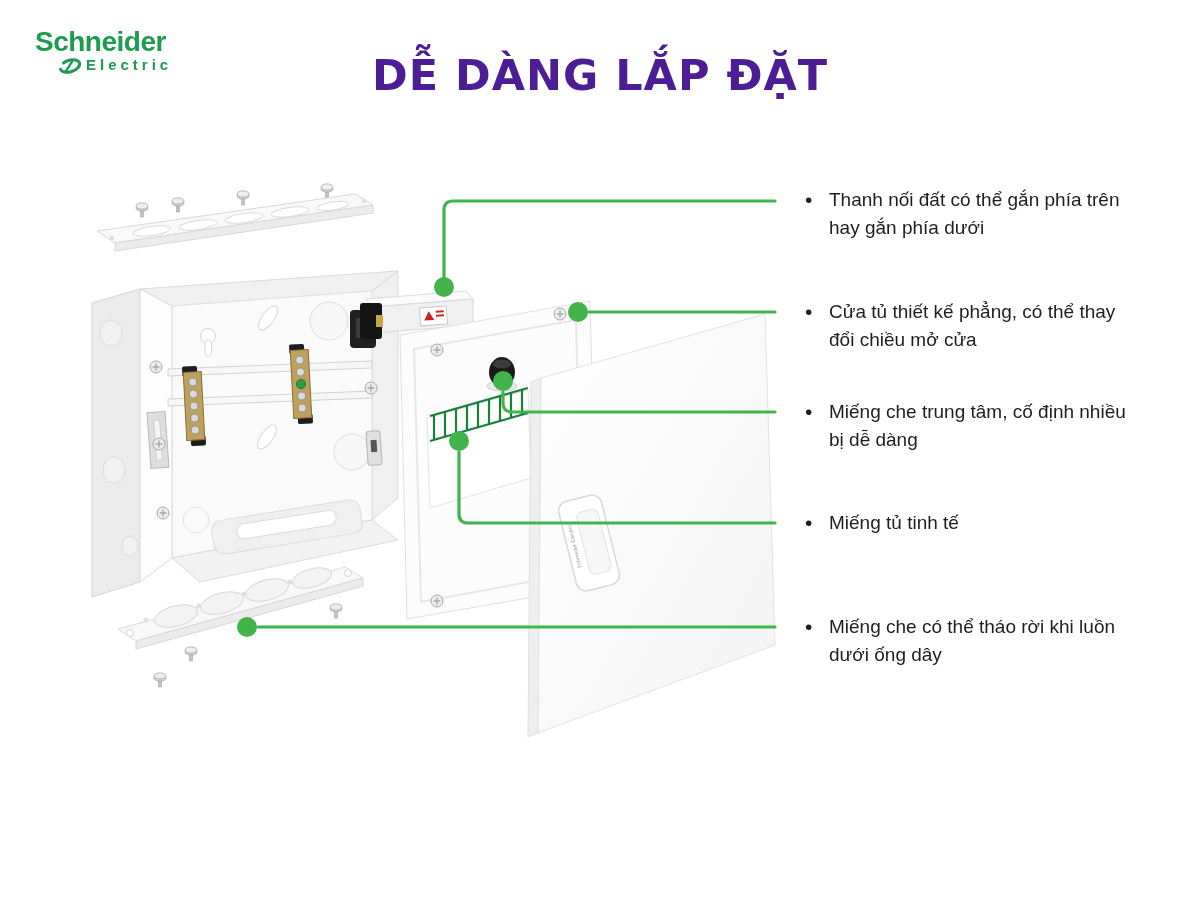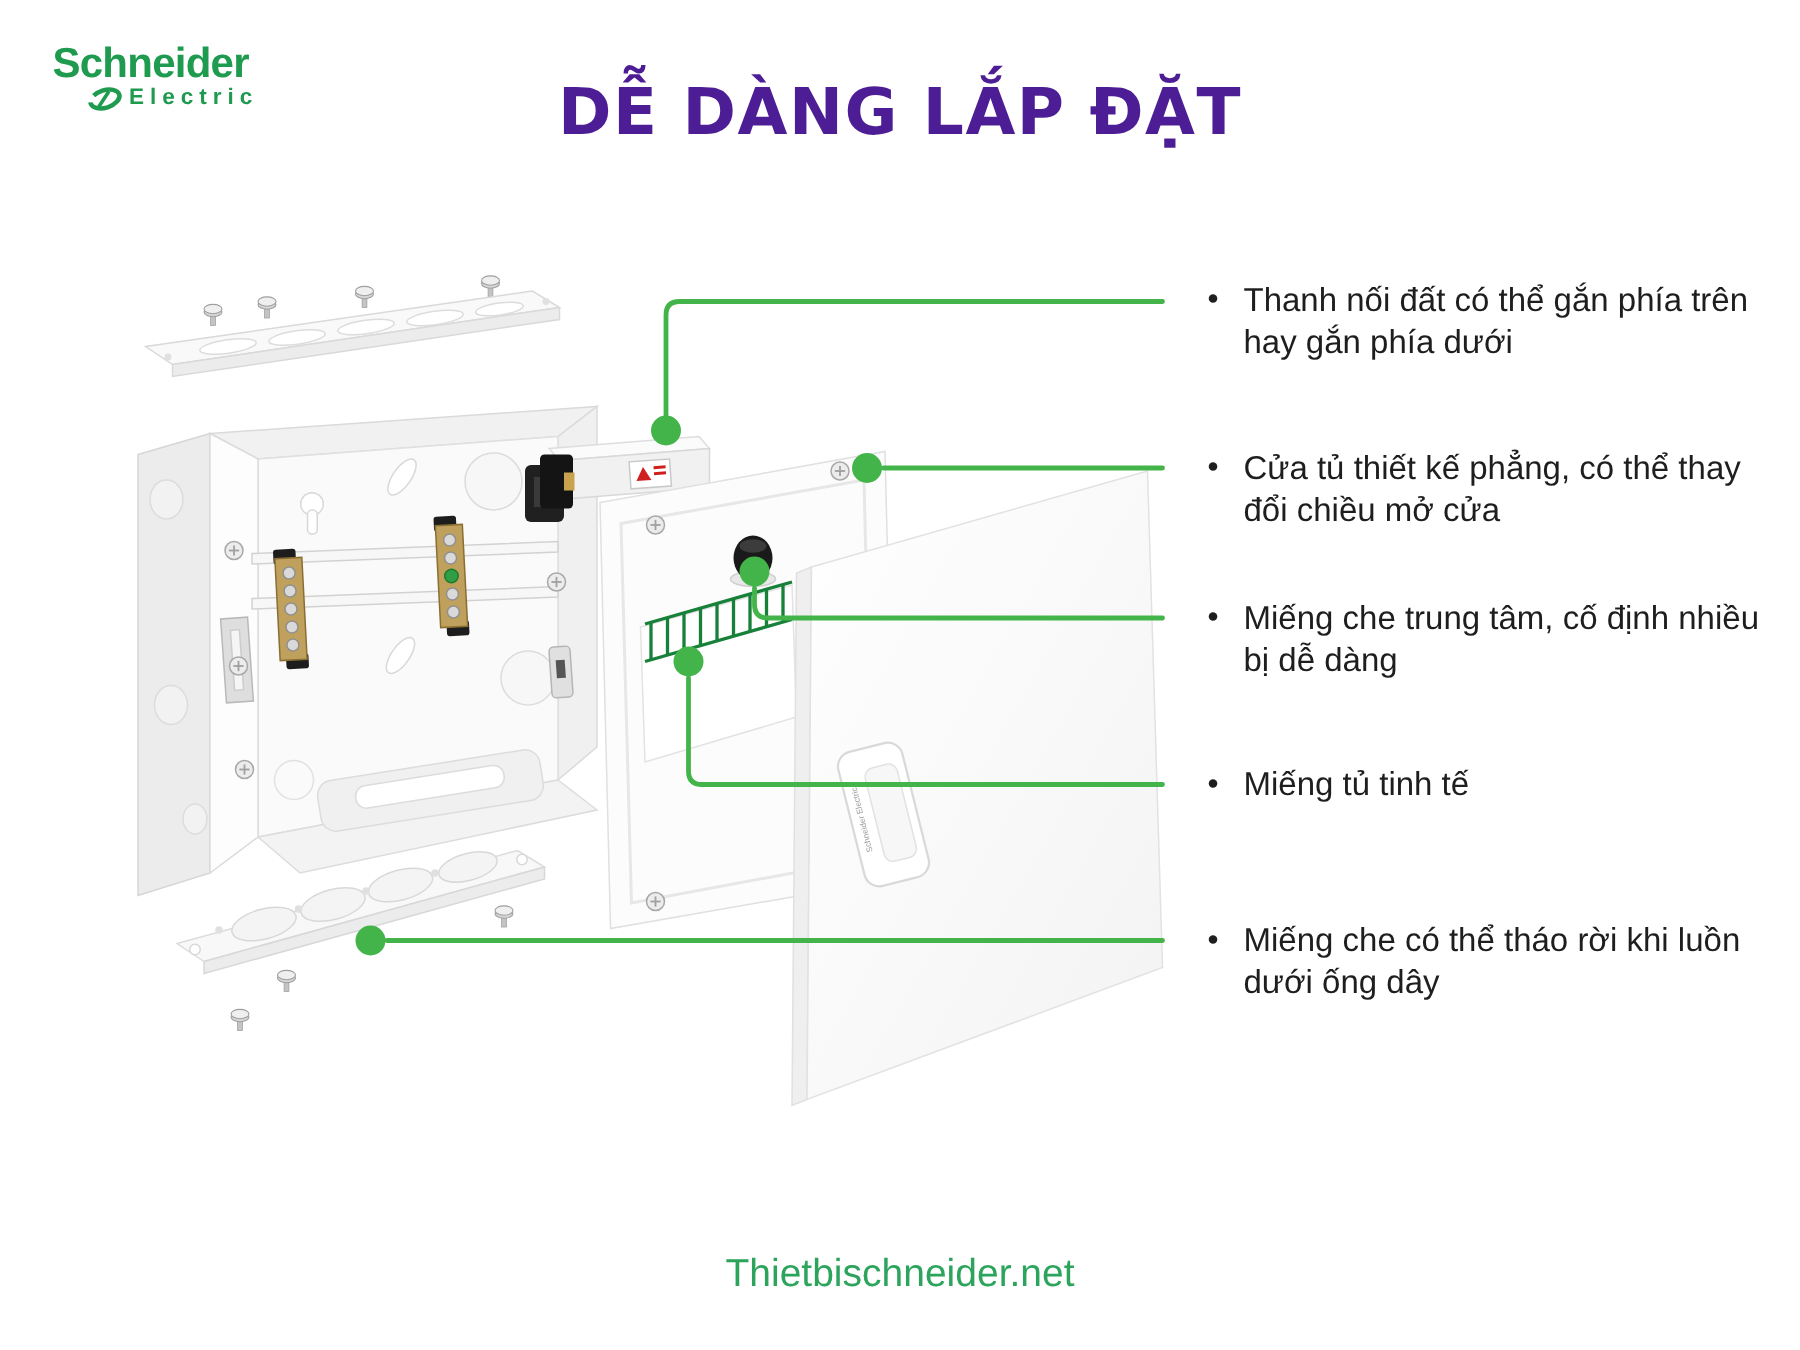--- a/index.html
+++ b/index.html
@@ -19,21 +19,21 @@
     font-family:"DejaVu Sans","Liberation Sans",sans-serif;
     font-weight:bold;font-size:43px;letter-spacing:1px;color:#4c1d95;
   }
   
   .diagram-svg{position:absolute;left:0;top:0;width:1200px;height:900px;}
   
   .bullets{position:absolute;left:805px;top:0;width:380px;}
   .bullet{position:absolute;left:0;display:flex;align-items:flex-start;}
   .bullet-dot{width:24px;font-size:21px;line-height:28px;color:#1e1e1e;flex:0 0 24px;}
   .bullet-text{
-    font-size:22px;line-height:28px;color:#1e1e1e;white-space:pre-line;
+    font-size:19px;line-height:28px;color:#1e1e1e;white-space:pre-line;
     font-family:"Liberation Sans","DejaVu Sans",sans-serif;
   }
   .b1{top:186px;} .b2{top:298px;} .b3{top:398px;} .b4{top:509px;} .b5{top:613px;}
   
   .footer{
     position:absolute;left:0;right:0;top:833px;text-align:center;
     font-size:26px;color:#2ca45c;font-family:"Liberation Sans","DejaVu Sans",sans-serif;
   }
 </style>
 </head>
@@ -283,15 +283,14 @@
       <span class="bullet-dot">•</span>
       <span class="bullet-text">Miếng tủ tinh tế</span>
     </div>
     <div class="bullet b5">
       <span class="bullet-dot">•</span>
       <span class="bullet-text">Miếng che có thể tháo rời khi luồn
 dưới ống dây</span>
     </div>
   </div>
 
-  <div class="footer">Thietbischneider.net</div>
 
 </div>
 
 </body></html>

